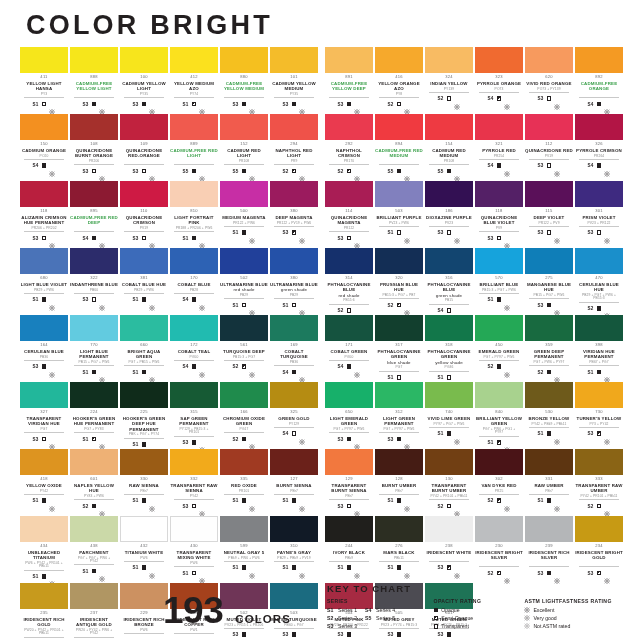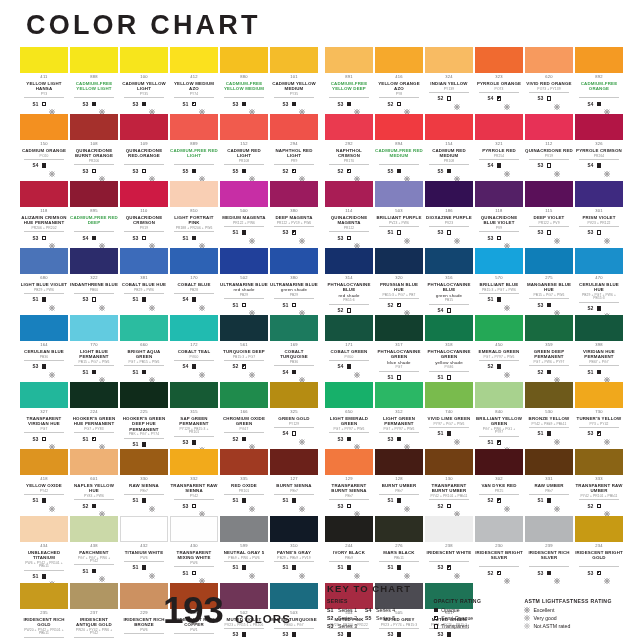--- a/index.html
+++ b/index.html
@@ -151,21 +151,21 @@
     color: #231f20;
   }
   .key-row .k { font-weight: bold; font-size: 5.2px; min-width: 8px; }
   .key-row .v { font-size: 5.2px; }
   .series-pairs { display: flex; gap: 8px; }
   .series-pairs > div { }
 </style>
 </head>
 <body>
 
-<div id="title">COLOR CHART</div>
+<div id="title">COLOR BRIGHT</div>
 
 <div class="grid" id="grid-left">
     <div class="cell">
       <span class="swatch" style="background:#F6E61B"></span>
       <span class="code">411</span>
       <span class="cname">YELLOW LIGHT HANSA</span>
       <span class="pig">PY3</span>
       <span class="marks">
         <span class="series">S1</span>
         <span class="op transparent"></span>

